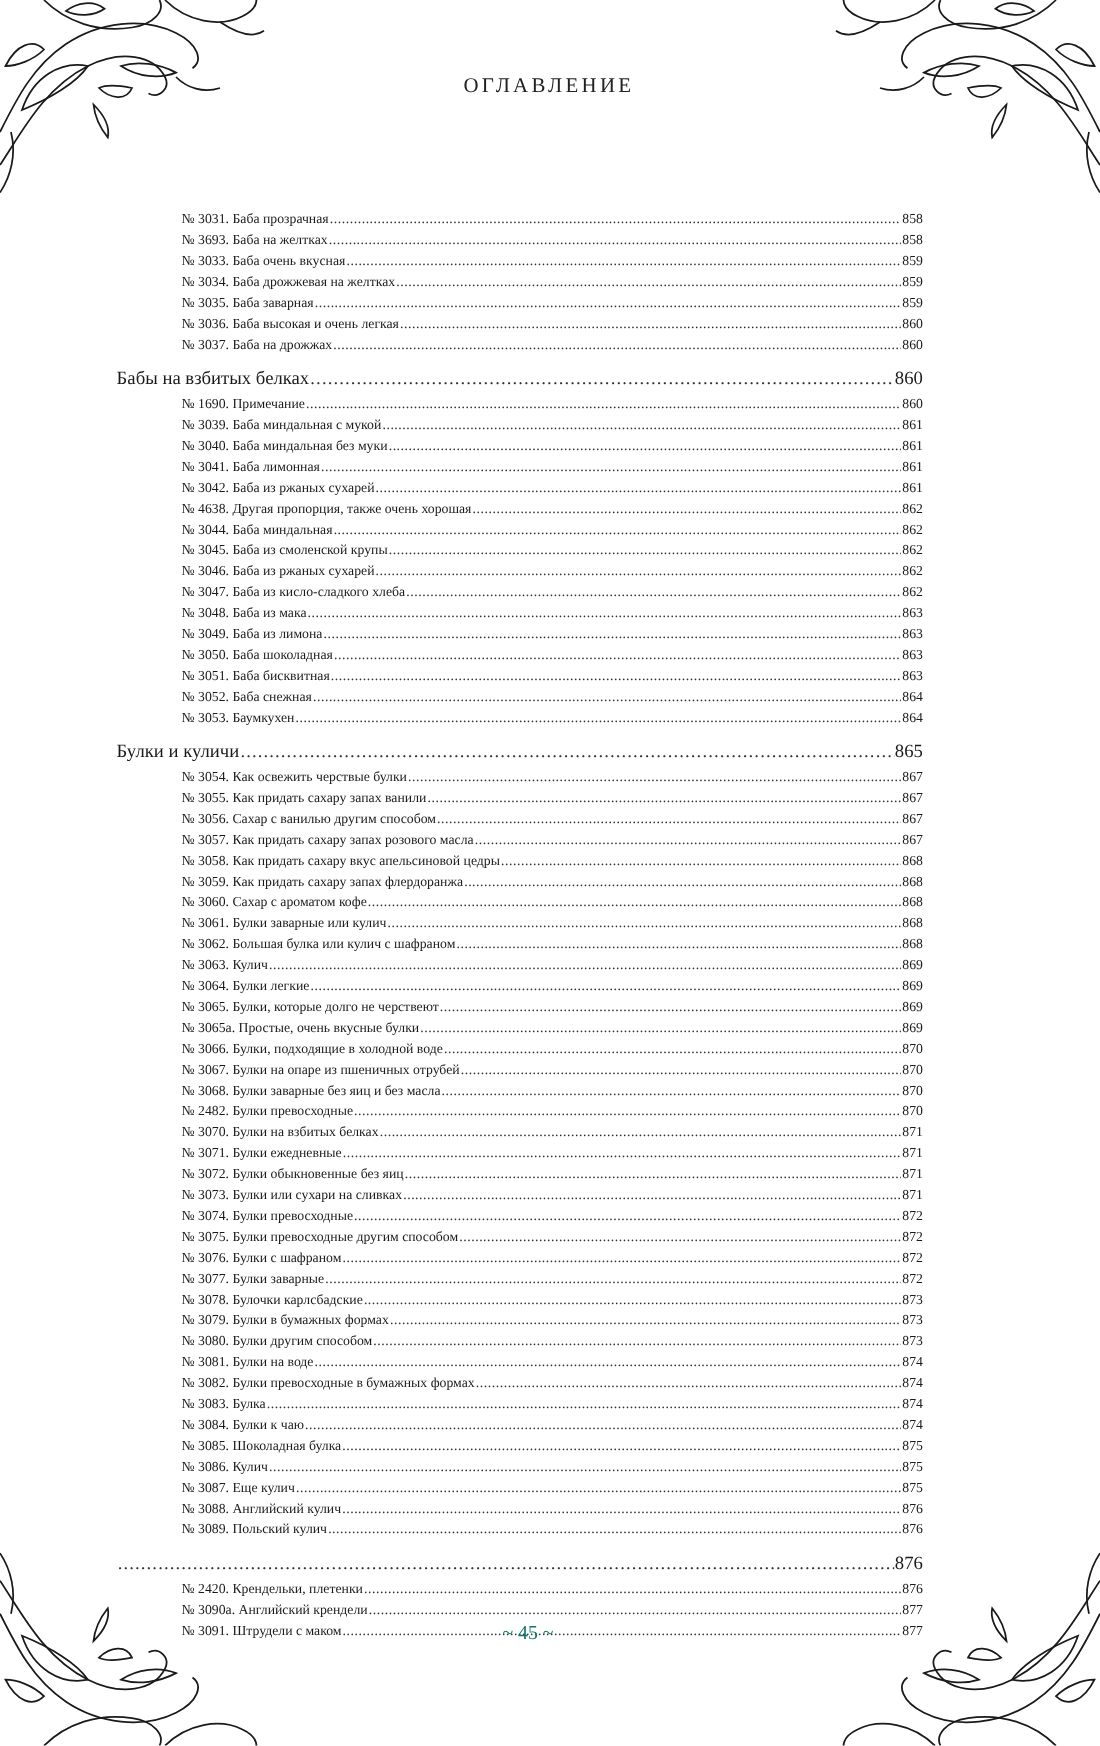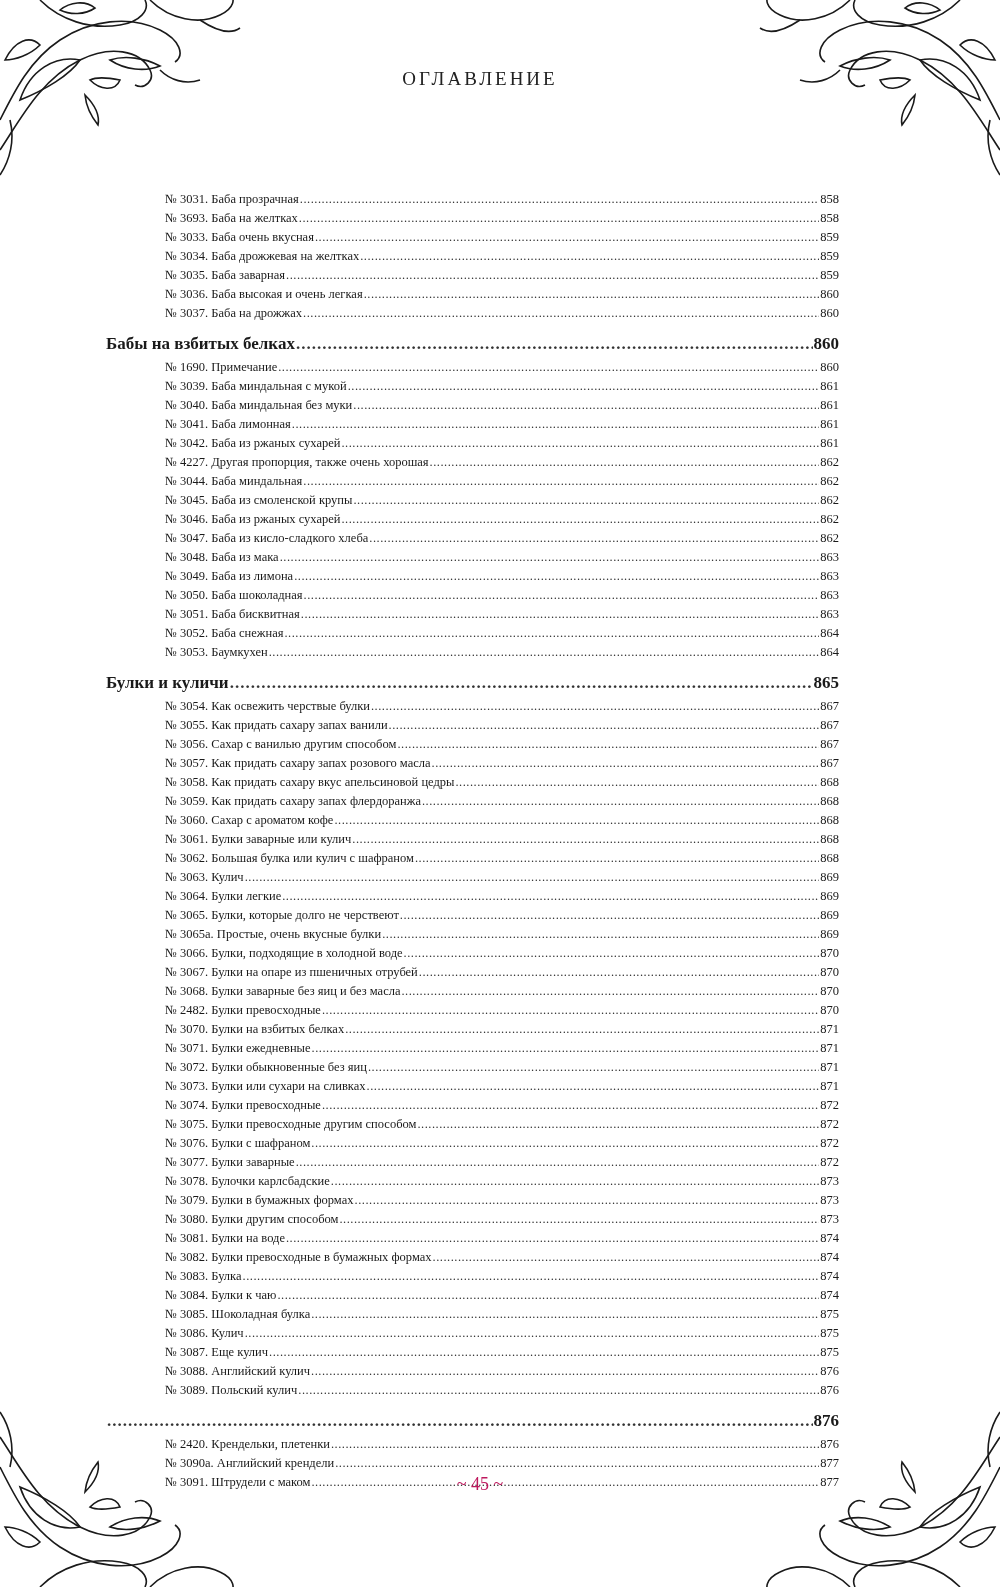--- a/index.html
+++ b/index.html
@@ -8,38 +8,38 @@
   .page { position: absolute; inset: 0; }
 
   .ornament { position: absolute; width: 250px; height: 190px; }
   .ornament svg { width: 100%; height: 100%; }
   .orn-tl { left: 0; top: 0; }
   .orn-tr { right: 0; top: 0; transform: scaleX(-1); }
   .orn-bl { left: 0; bottom: 0; transform: scaleY(-1); }
   .orn-br { right: 0; bottom: 0; transform: scale(-1,-1); }
 
   .page-title { position: absolute; top: 68px; left: 0; width: 960px; text-align: center;
-                font-size: 19px; letter-spacing: 3px; color: #222; }
+                font-size: 19px; letter-spacing: 3px; color: #222; padding-left: 19px; }
 
   .toc { position: absolute; top: 142px; left: 106px; width: 733px; margin-top: 48px; }
   .toc-row { display: flex; align-items: baseline; white-space: nowrap; }
   .toc-row.entry { height: 19px; line-height: 19px; font-size: 12.5px; padding-left: 59px; }
-  .toc-row.section { height: 26px; line-height: 26px; font-size: 17px; font-weight: bold;
+  .toc-row.section { height: 26px; line-height: 26px; font-size: 17px; font-weight: normal;
                      margin-top: 8px; margin-bottom: 1px; }
   .toc-row .label { flex: 0 0 auto; }
   .toc-row .leader { flex: 1 1 auto; overflow: hidden; margin: 0 1px; color: #333; }
   .toc-row .leader::before {
     content: "..........................................................................................................................................................................................................................................................";
     letter-spacing: 0.5px;
   }
   .toc-row.section .leader::before { letter-spacing: 1px; }
   .toc-row .pg { flex: 0 0 auto; text-align: right; }
 
   .page-number { position: absolute; top: 1474px; left: 0; width: 960px; text-align: center;
-                 font-size: 18px; color: #be185d; }
+                 font-size: 18px; color: #0f766e; }
 </style>
 </head>
 <body>
 
 <div class="page">
 
   <div class="ornament orn-tl">
     <svg viewBox="0 0 250 190" fill="none" stroke="#1a1a1a" stroke-width="1.6">
       <path d="M0,150 C20,120 40,80 80,60 C110,45 140,50 150,70 C155,80 145,90 135,85"></path>
       <path d="M0,120 C15,90 30,60 60,40 C90,20 130,15 160,30 C180,40 185,55 175,62"></path>
@@ -164,21 +164,21 @@
         <span class="label">№ 3041. Баба лимонная</span>
         <span class="leader"></span>
         <span class="pg">861</span>
       </div>
       <div class="toc-row entry">
         <span class="label">№ 3042. Баба из ржаных сухарей</span>
         <span class="leader"></span>
         <span class="pg">861</span>
       </div>
       <div class="toc-row entry">
-        <span class="label">№ 4227. Другая пропорция, также очень хорошая</span>
+        <span class="label">№ 4638. Другая пропорция, также очень хорошая</span>
         <span class="leader"></span>
         <span class="pg">862</span>
       </div>
       <div class="toc-row entry">
         <span class="label">№ 3044. Баба миндальная</span>
         <span class="leader"></span>
         <span class="pg">862</span>
       </div>
       <div class="toc-row entry">
         <span class="label">№ 3045. Баба из смоленской крупы</span>

